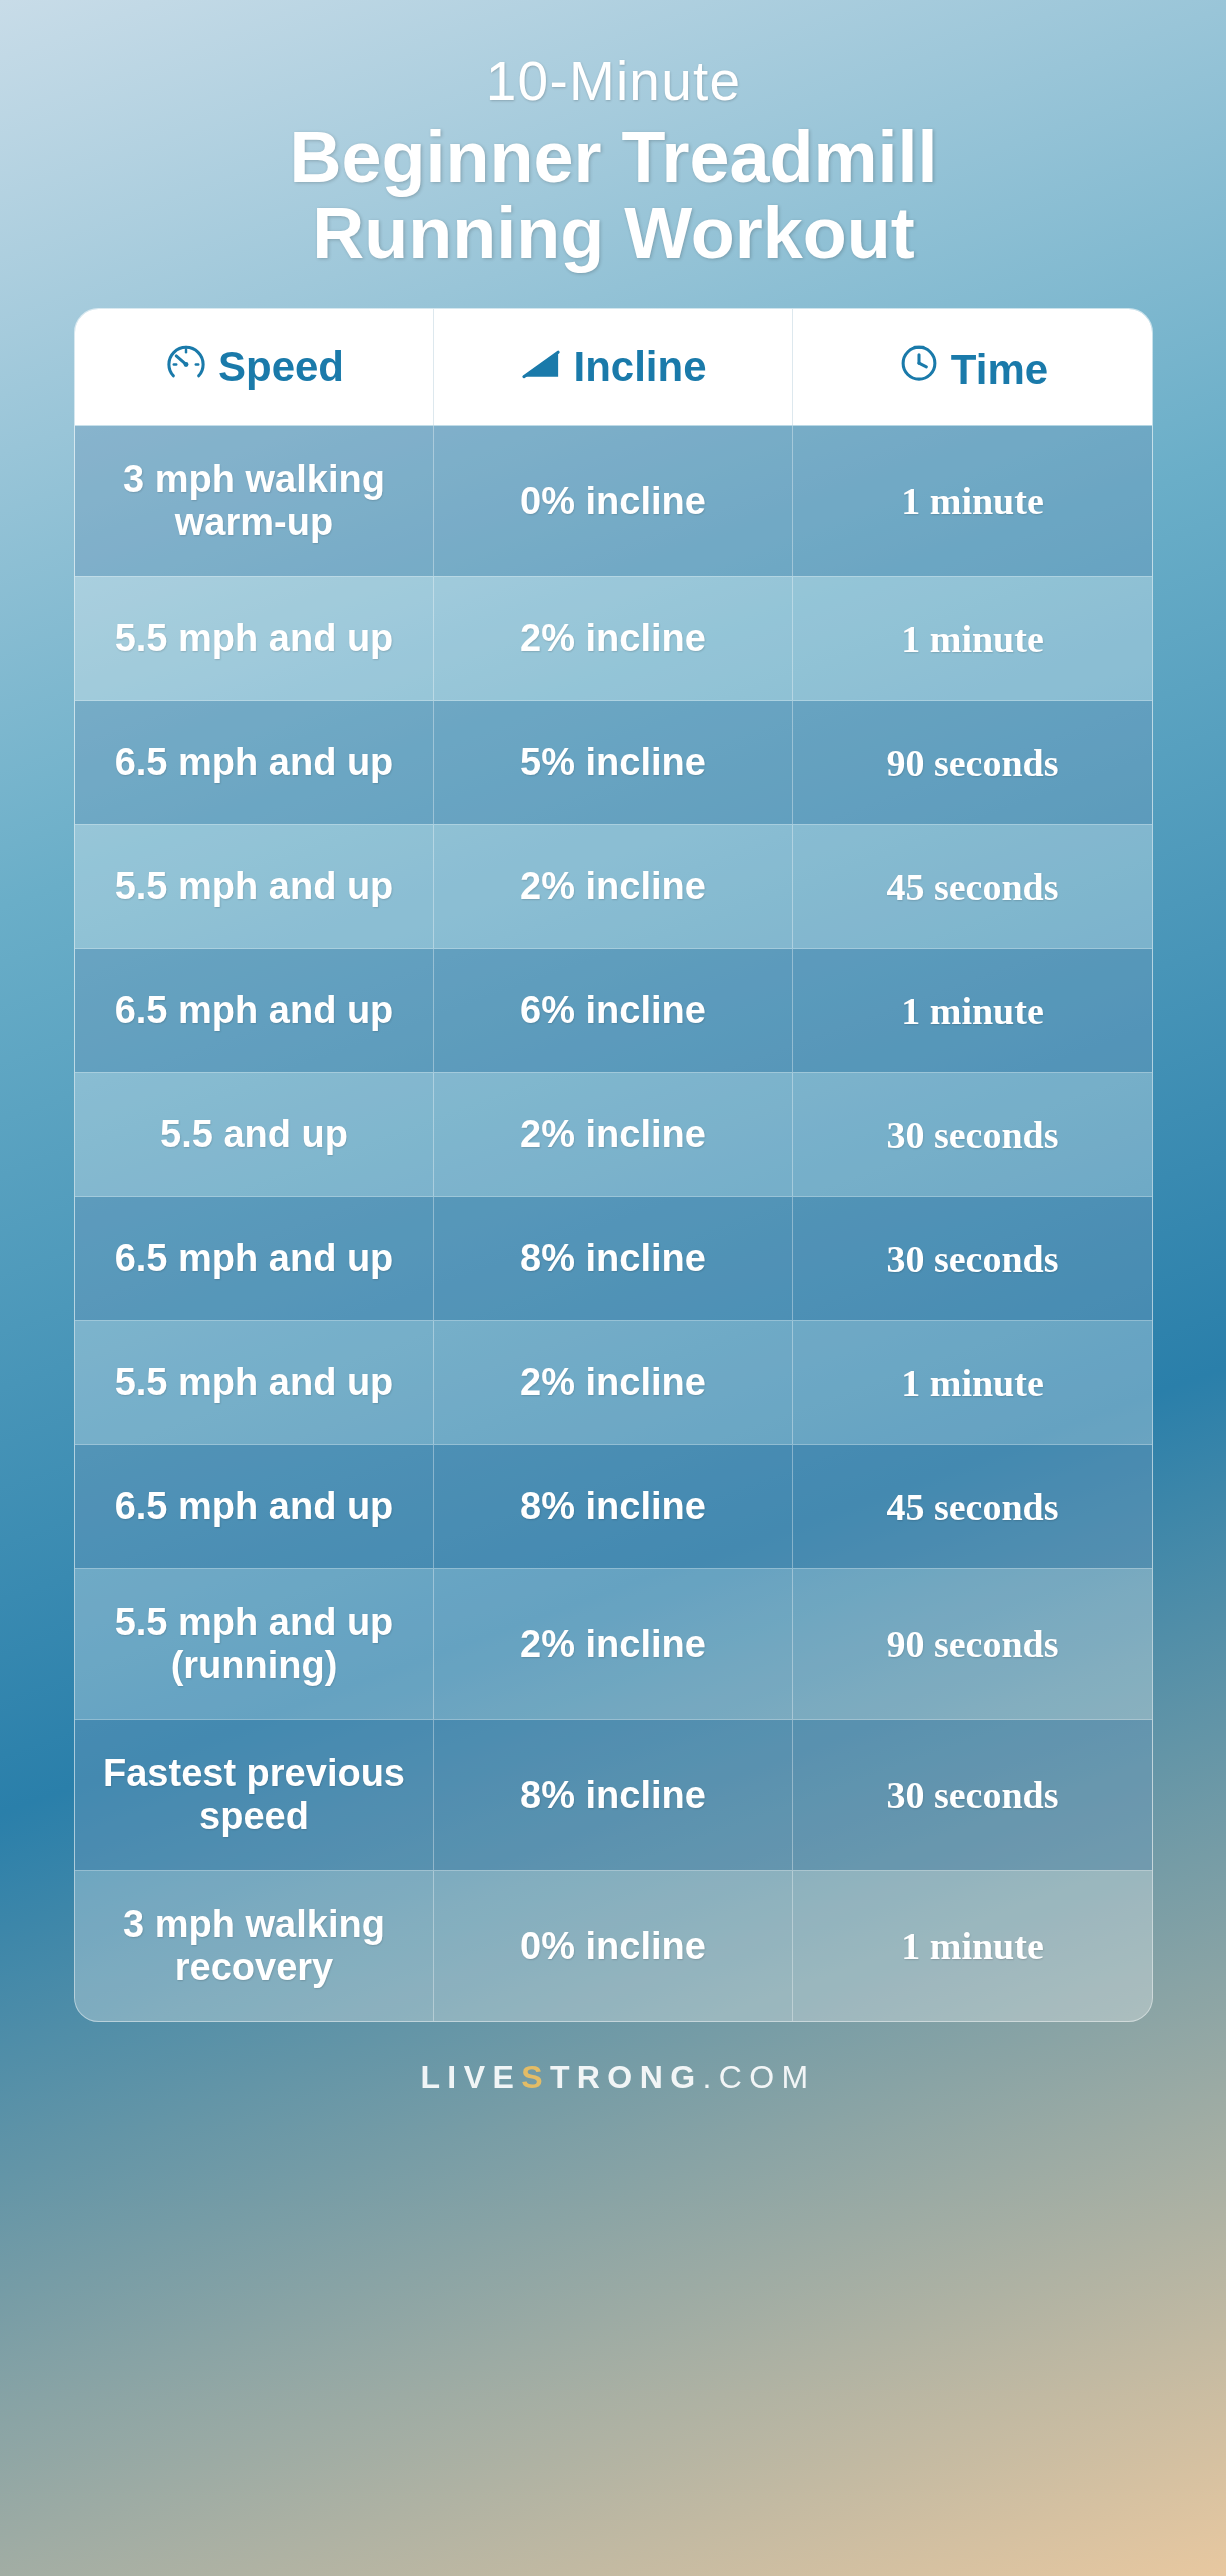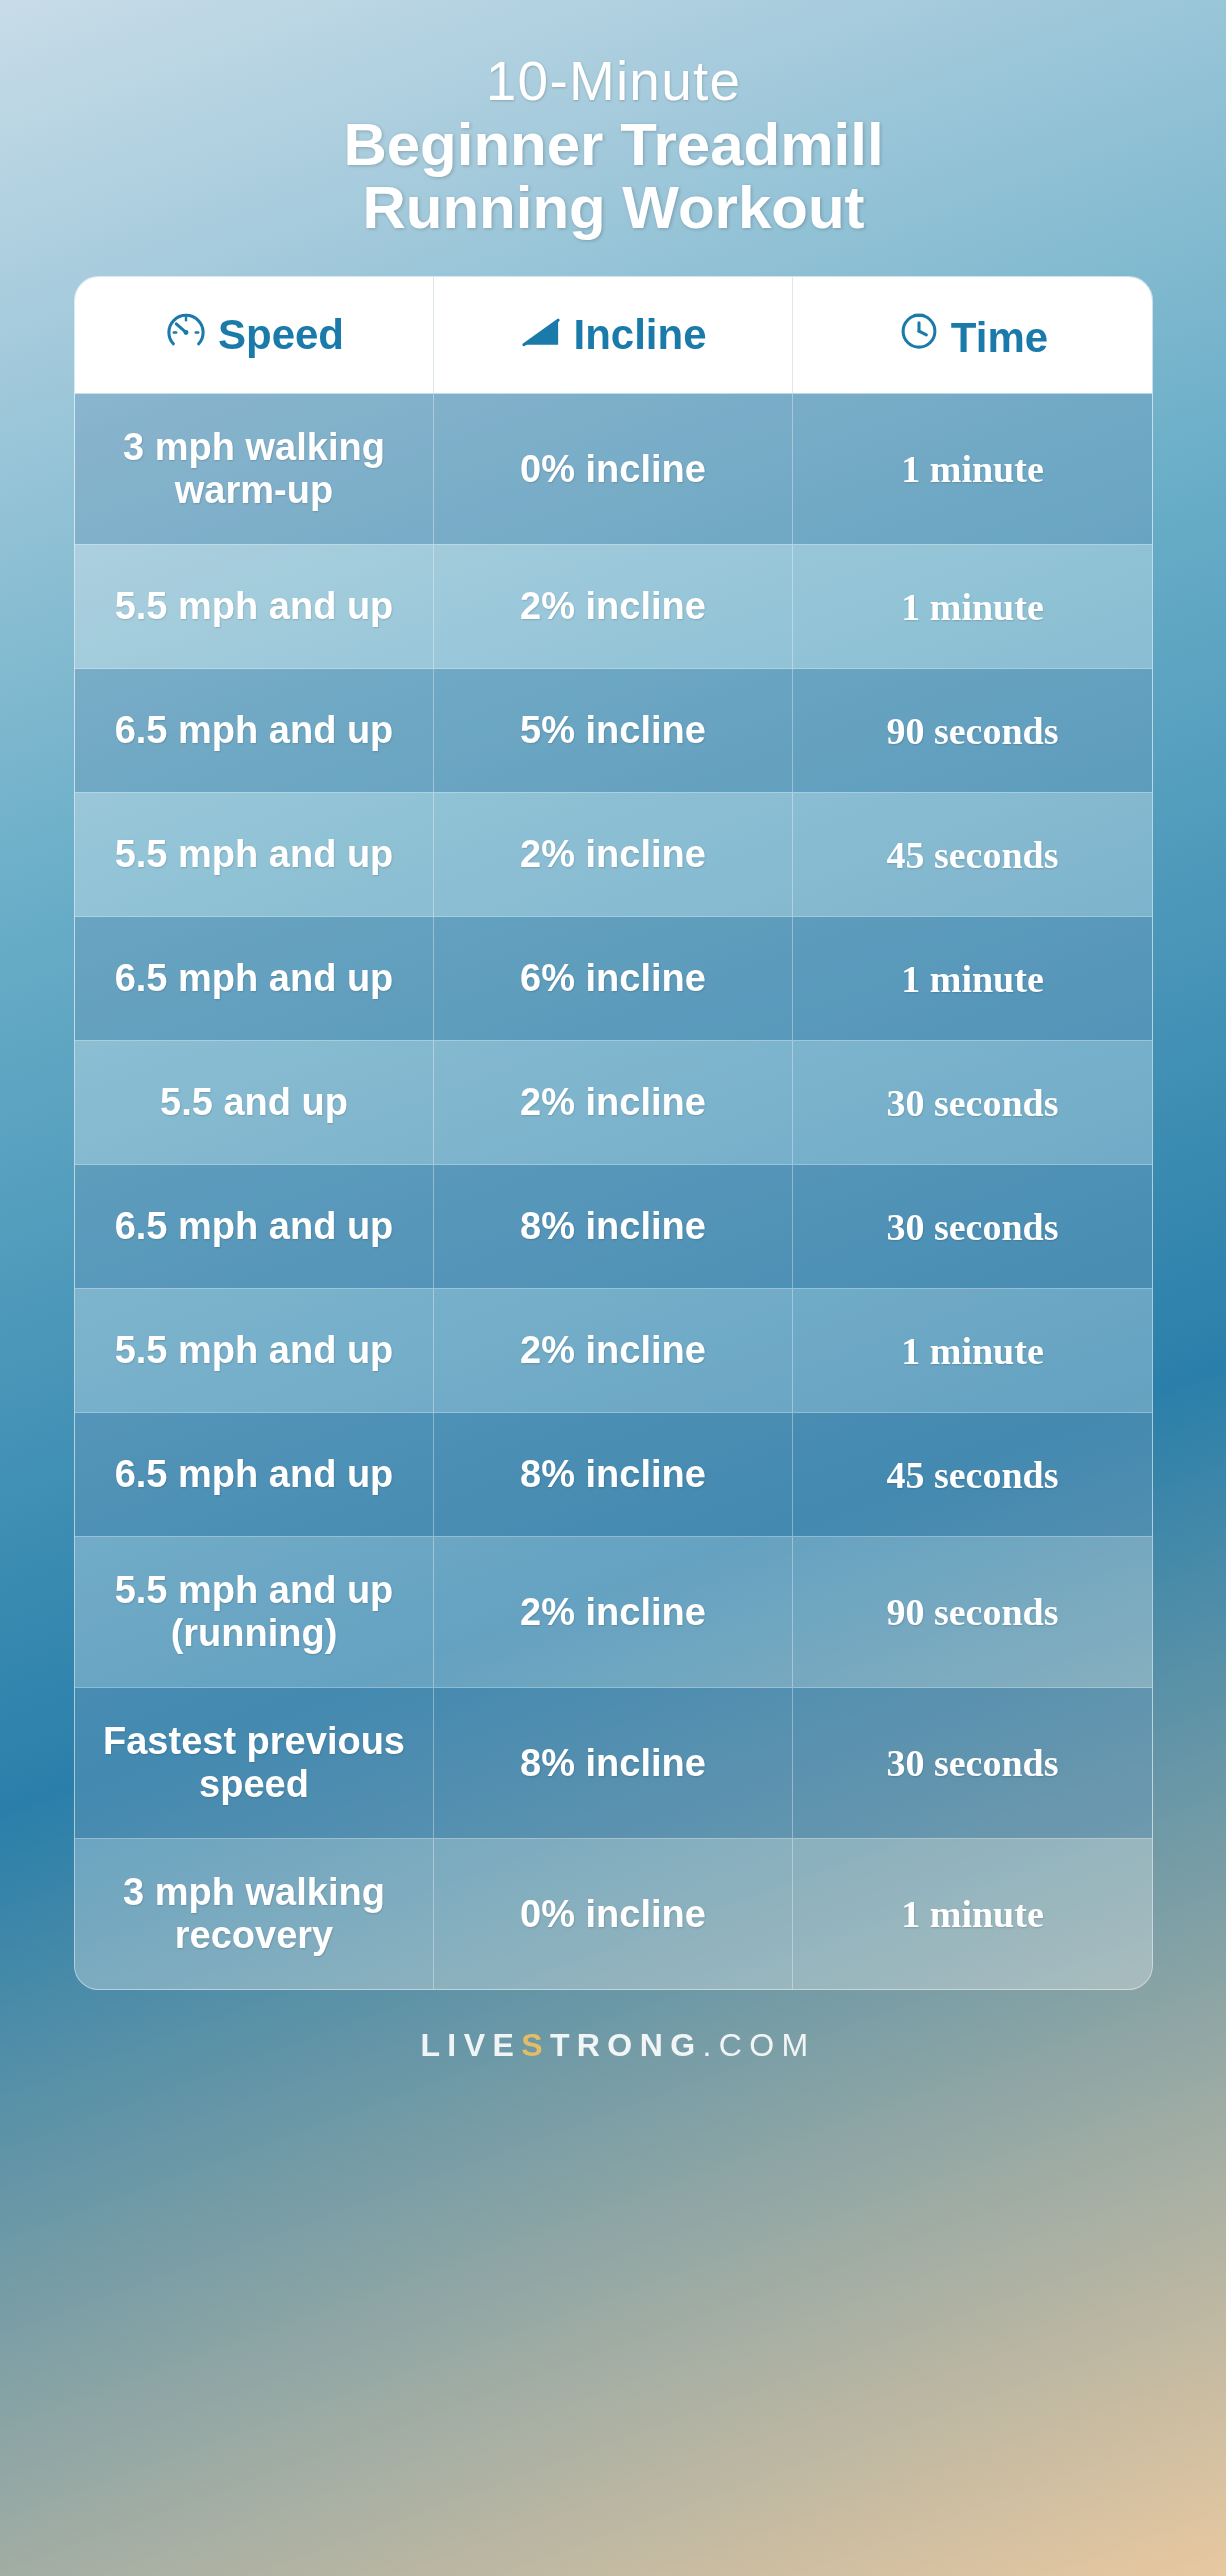--- a/index.html
+++ b/index.html
@@ -23,26 +23,26 @@
     .title-section {
       text-align: center;
       margin-bottom: 37px;
       color: white;
     }
 
     .title-top {
       font-size: 55px;
       font-weight: 400;
       letter-spacing: 1.2px;
-      margin-bottom: 0;
+      margin-bottom: 7px;
       text-shadow: 0.6px 0.6px 2.5px rgba(0,0,0,0.2);
     }
 
     .title-main {
-      font-size: 60px;
+      font-size: 72px;
       font-weight: 900;
       line-height: 1.05;
       text-shadow: 1.2px 1.2px 3.7px rgba(0,0,0,0.2);
     }
 
     .table-container {
       background: rgba(255,255,255,0.18);
       border-radius: 24.5px;
       overflow: hidden;
       width: 100%;

